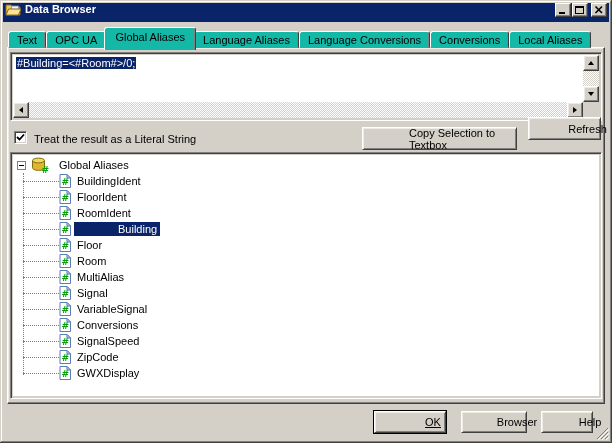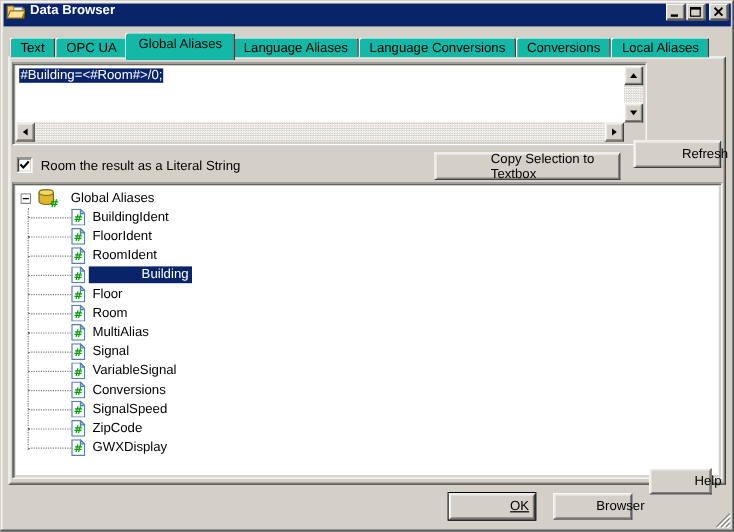--- a/index.html
+++ b/index.html
@@ -48,21 +48,21 @@
     z-index:1;
   }
 
   .sunken{
     border:1px solid;border-color:#808080 #fff #fff #808080;
     box-shadow:inset 1px 1px 0 #404040, inset -1px -1px 0 #d4d0c8;
     background:#d4d0c8;
   }
 
   
-  .editor{position:absolute;left:10px;top:52px;width:529px;height:69px;z-index:2;}
+  .editor{position:absolute;left:10px;top:52px;width:592px;height:69px;z-index:2;}
   .ed-text{position:absolute;left:2px;top:2px;right:18px;bottom:18px;background:#fff;overflow:hidden;}
   .sel-text{
     display:inline-block;margin:2px 0 0 3px;padding:0 1px;
     background:#0a246a;color:#fff;white-space:nowrap;
   }
   .vscroll{position:absolute;top:2px;right:2px;width:16px;bottom:18px;
     background:repeating-conic-gradient(#ffffff 0% 25%, #d4d0c8 0% 50%);background-size:2px 2px;}
   .hscroll{position:absolute;left:2px;bottom:2px;height:16px;right:18px;
     background:repeating-conic-gradient(#ffffff 0% 25%, #d4d0c8 0% 50%);background-size:2px 2px;}
   .sb-btn{
@@ -106,21 +106,21 @@
   .children{position:relative;}
   .vline{position:absolute;left:8px;top:0;width:0;height:202px;border-left:1px dotted #7b7b7b;}
   .trow .stub{margin-left:8px;width:36px;height:0;border-top:1px dotted #7b7b7b;flex:none;}
   .trow .pgicon{flex:none;display:block;margin-right:0;}
   .tlabel{padding:1px 3px;margin-left:3px;}
   .tlabel.sel{background:#0a246a;color:#fff;padding-left:44px;}
 
   
   .btn-ok{left:374px;top:411px;width:72px;height:22px;box-shadow:0 0 0 1px #000, inset 1px 1px 0 #ecebe5, inset -1px -1px 0 #808080;text-decoration:underline;}
   .btn-cancel{left:461px;top:411px;width:66px;height:22px;}
-  .btn-help{left:541px;top:390px;width:52px;height:22px;}
+  .btn-help{left:541px;top:411px;width:52px;height:22px;}
   .grip{position:absolute;right:3px;bottom:3px;width:13px;height:13px;z-index:2;}
 </style>
 </head>
 <body>
 
 <div class="window">
 
   <div class="titlebar">
     <span style="display:flex;">
       <svg width="16" height="13" viewBox="0 0 16 13">
@@ -180,21 +180,21 @@
           <span class="tri right"></span>
         </span>
     </div>
   </div>
 
   <div class="checkbox">
     <svg width="9" height="9" viewBox="0 0 9 9">
         <path d="M1 4 L3.5 6.5 L8 1.5" fill="none" stroke="#000" stroke-width="1.8"></path>
       </svg>
   </div>
-  <span class="check-label">Room the result as a Literal String</span>
+  <span class="check-label">Treat the result as a Literal String</span>
 
   <div class="btn btn-copy">Copy Selection to Textbox</div>
   <div class="btn btn-refresh">Refresh</div>
 
   <div class="treepanel sunken">
     <div class="tree-content">
 
       <div class="trow">
         <svg class="expander" width="9" height="9" viewBox="0 0 9 9">
           <rect x="0.5" y="0.5" width="8" height="8" fill="#fff" stroke="#808080"></rect>

